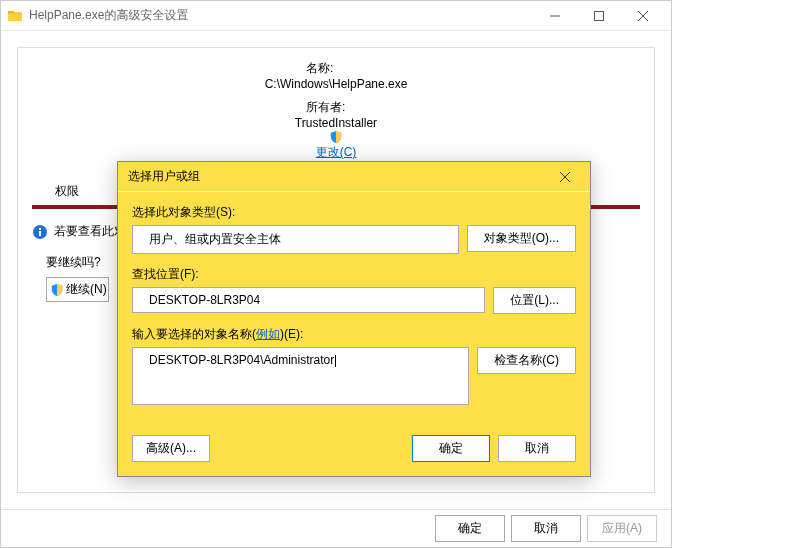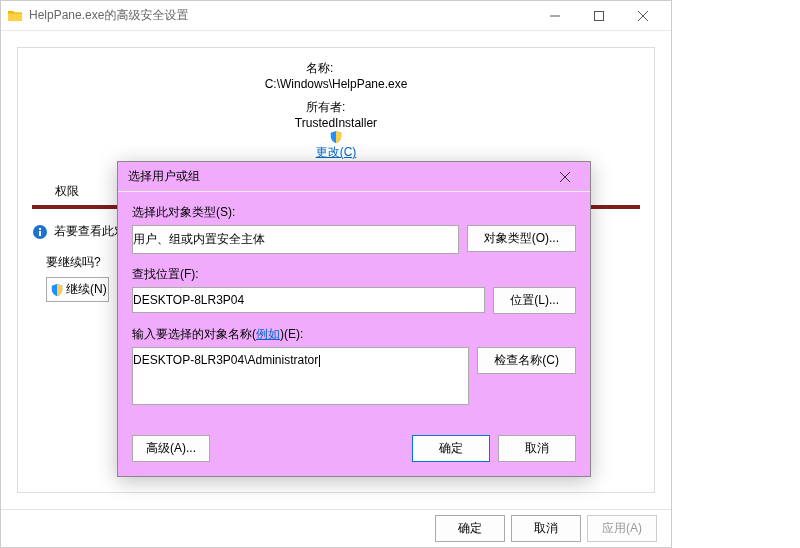--- a/index.html
+++ b/index.html
@@ -32,28 +32,28 @@
 
     .continue-box { margin-top: 14px; padding-left: 14px; }
     .continue-label { margin-bottom: 6px; font-size: 12px; }
     .continue-btn { display: inline-flex; align-items: center; padding: 3px 1px; border: 1px solid #aaa; background: #fdfdfd; font-size: 12px; cursor: pointer; }
 
     .bottom-bar { position: absolute; bottom: 0; left: 0; right: 0; height: 38px; display: flex; justify-content: flex-end; align-items: center; padding: 0 14px; gap: 6px; border-top: 1px solid #e5e5e5; }
     .btn { min-width: 70px; padding: 4px 9px; border: 1px solid #aaa; background: #fdfdfd; font-size: 12px; cursor: pointer; text-align: center; }
     .btn.disabled { color: #999; border-color: #ccc; cursor: default; text-align: center; }
 
     
-    .modal { position: absolute; top: 160px; left: 116px; width: 474px; background: #f0abfc; border: 1px solid #888; box-shadow: 0 4px 20px rgba(0,0,0,0.25); }
+    .modal { position: absolute; top: 160px; left: 116px; width: 474px; background: #fde047; border: 1px solid #888; box-shadow: 0 4px 20px rgba(0,0,0,0.25); }
     .modal-titlebar { height: 30px; display: flex; align-items: center; padding: 0 10px; border-bottom: 1px solid #eee; }
     .modal-title { flex: 1; font-size: 12px; }
     .modal-close { width: 30px; height: 30px; display: flex; align-items: center; justify-content: center; cursor: pointer; }
     .modal-body { padding: 12px 14px; }
     .modal-section-label { font-size: 12px; margin-bottom: 4px; }
     .modal-row { display: flex; gap: 8px; margin-bottom: 12px; align-items: flex-start; }
-    .modal-field { flex: 1; border: 1px solid #aaa; padding: 5px 0; font-size: 12px; background: #fff; min-height: 26px; }
+    .modal-field { flex: 1; border: 1px solid #aaa; padding: 5px 16px; font-size: 12px; background: #fff; min-height: 26px; }
     .modal-field.tall { min-height: 58px; }
     .modal-btn { min-width: 82px; padding: 4px 16px; border: 1px solid #aaa; background: #fdfdfd; font-size: 12px; cursor: pointer; text-align: center; }
     .modal-footer { display: flex; justify-content: space-between; align-items: center; padding: 6px 14px 14px; }
     .modal-footer-right { display: flex; gap: 8px; }
     .modal-footer .btn { min-width: 78px; }
     .ok-btn { border-color: #0078d4; }
     .caret-after::after { content: ""; display: inline-block; border-left: 1px solid #000; height: 12px; margin-left: 1px; vertical-align: middle; }
   </style>
 </head>
 <body>

